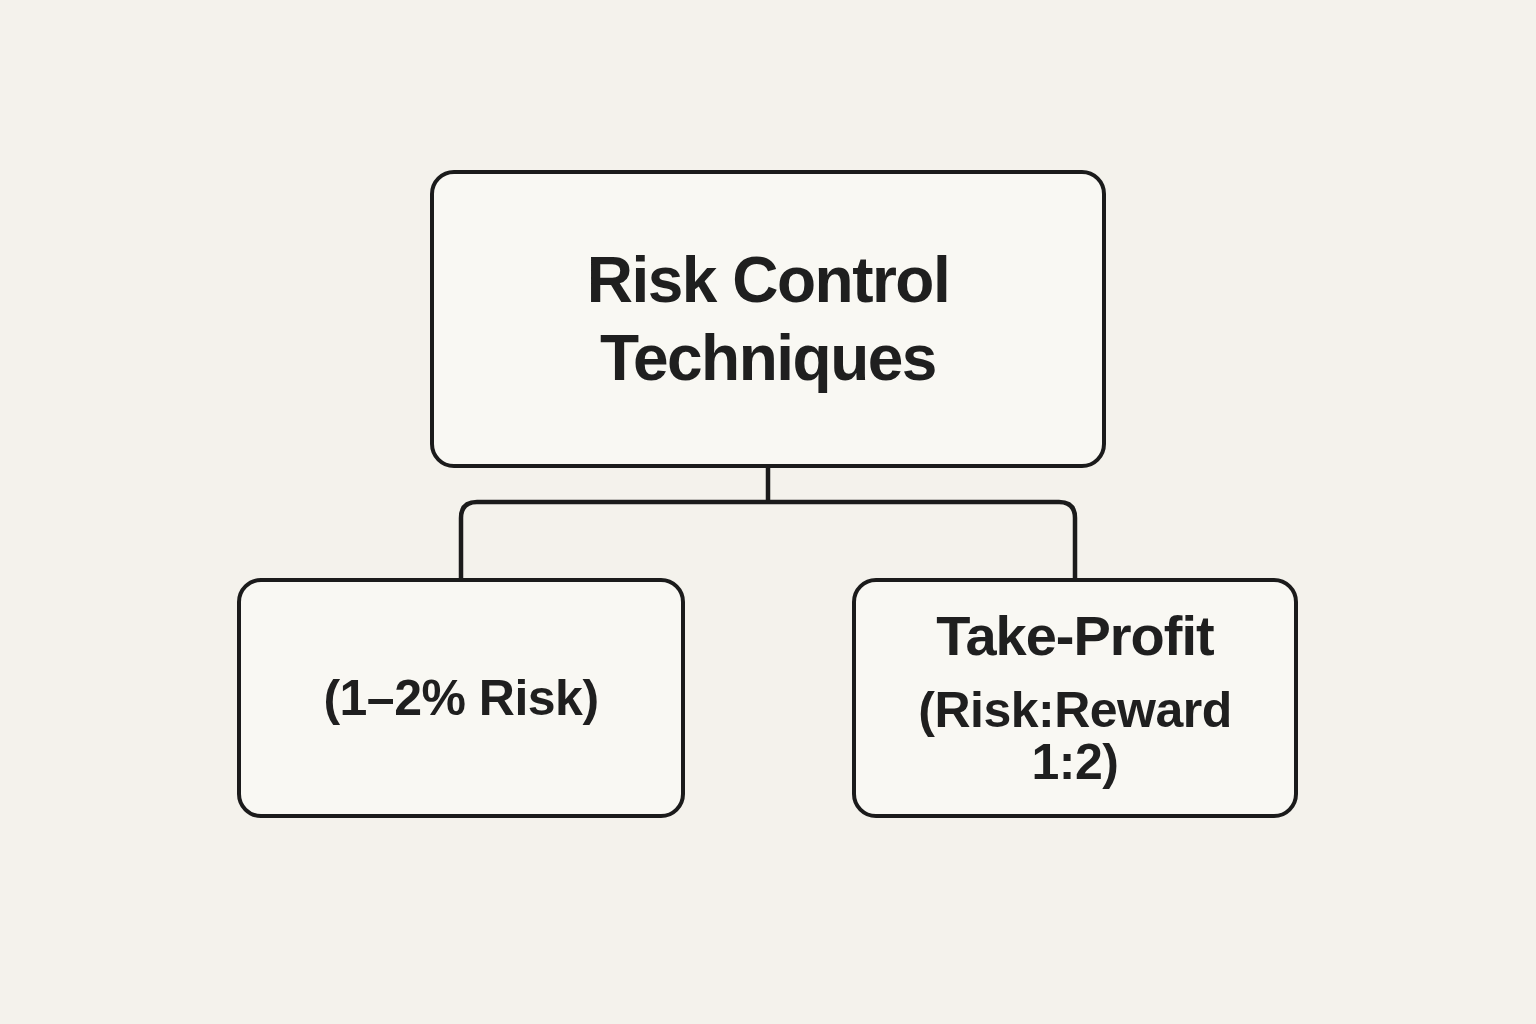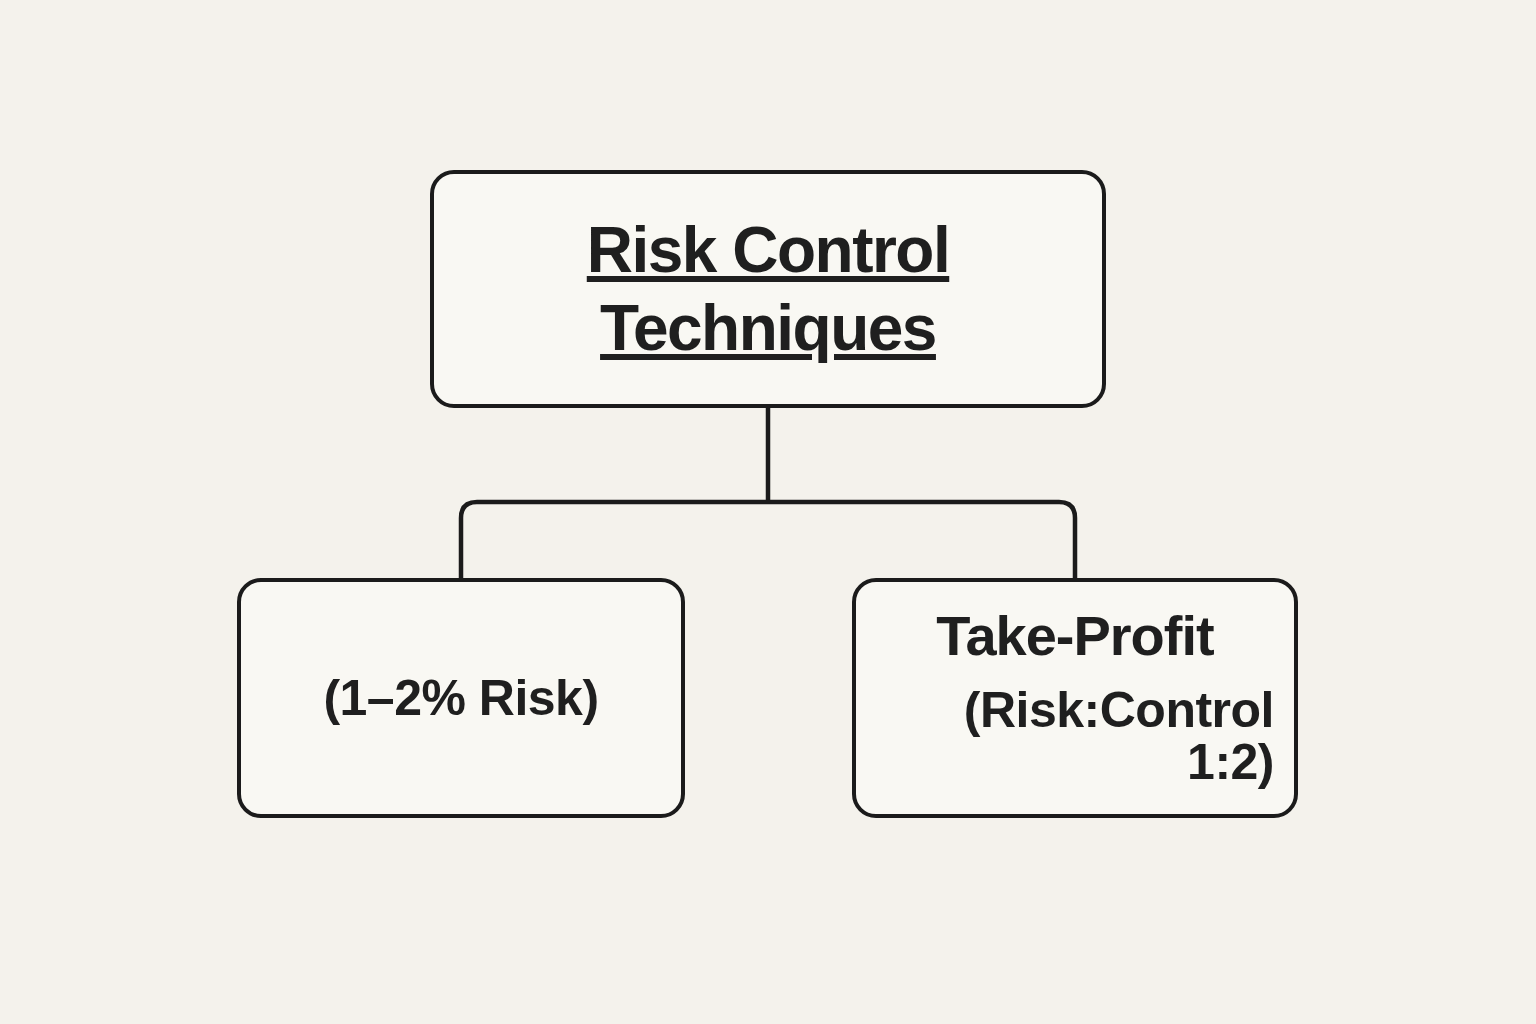--- a/index.html
+++ b/index.html
@@ -42,23 +42,22 @@
     display: flex;
     flex-direction: column;
     align-items: center;
     justify-content: center;
     text-align: center;
   }
   .node-root {
     left: 430px;
     top: 170px;
     width: 676px;
-    height: 238px;
+    height: 298px;
     padding: 0 68px;
-    text-decoration: underline;
   }
   .node-root .node-title {
     font-size: 64px;
     font-weight: 700;
     line-height: 1.22;
     letter-spacing: -1.5px;
     max-width: 570px;
   }
   .node-child {
     width: 448px;
@@ -66,21 +65,20 @@
     top: 578px;
     gap: 18px;
     padding: 0 20px;
   }
   .node-child-left {
     left: 237px;
   }
   .node-child-right {
     left: 852px;
     width: 446px;
-    text-align: right;
   }
   .node-child .node-title {
     font-size: 56px;
     font-weight: 700;
     letter-spacing: -1px;
     line-height: 1.05;
   }
   .node-child .node-subtitle {
     font-size: 50px;
     font-weight: 700;
@@ -102,16 +100,16 @@
   <div class="node node-root">
     <div class="node-title">Risk Control Techniques</div>
   </div>
 
   <div class="node node-child node-child-left">
     <div class="node-subtitle">(1–2% Risk)</div>
   </div>
 
   <div class="node node-child node-child-right">
     <div class="node-title">Take-Profit</div>
-    <div class="node-subtitle">(Risk:Control 1:2)</div>
+    <div class="node-subtitle">(Risk:Reward 1:2)</div>
   </div>
 
 </div>
 
 </body></html>

